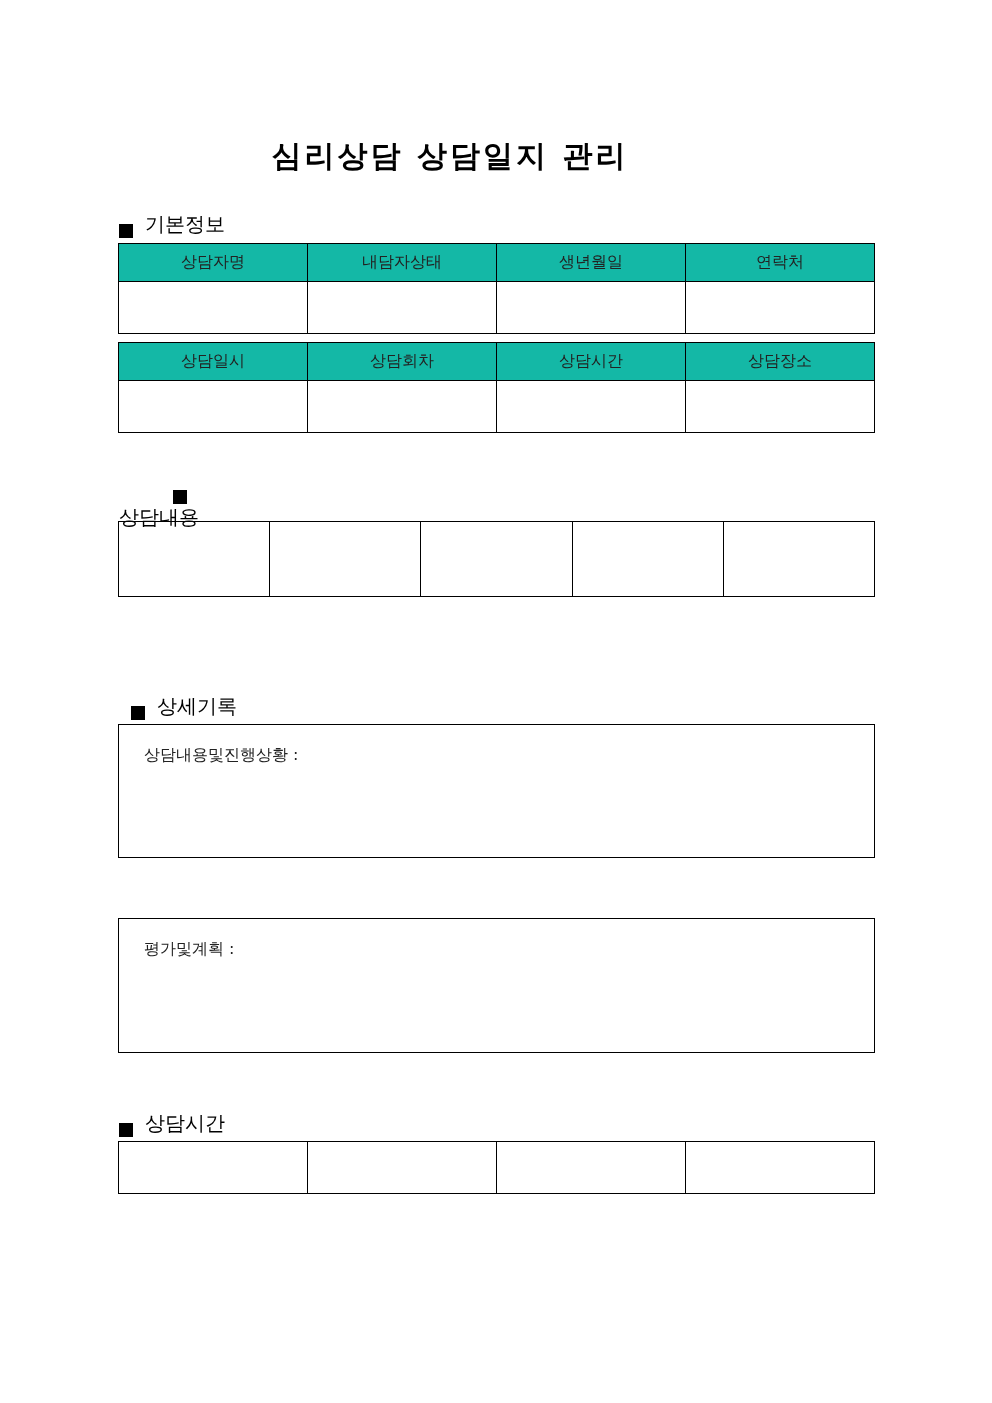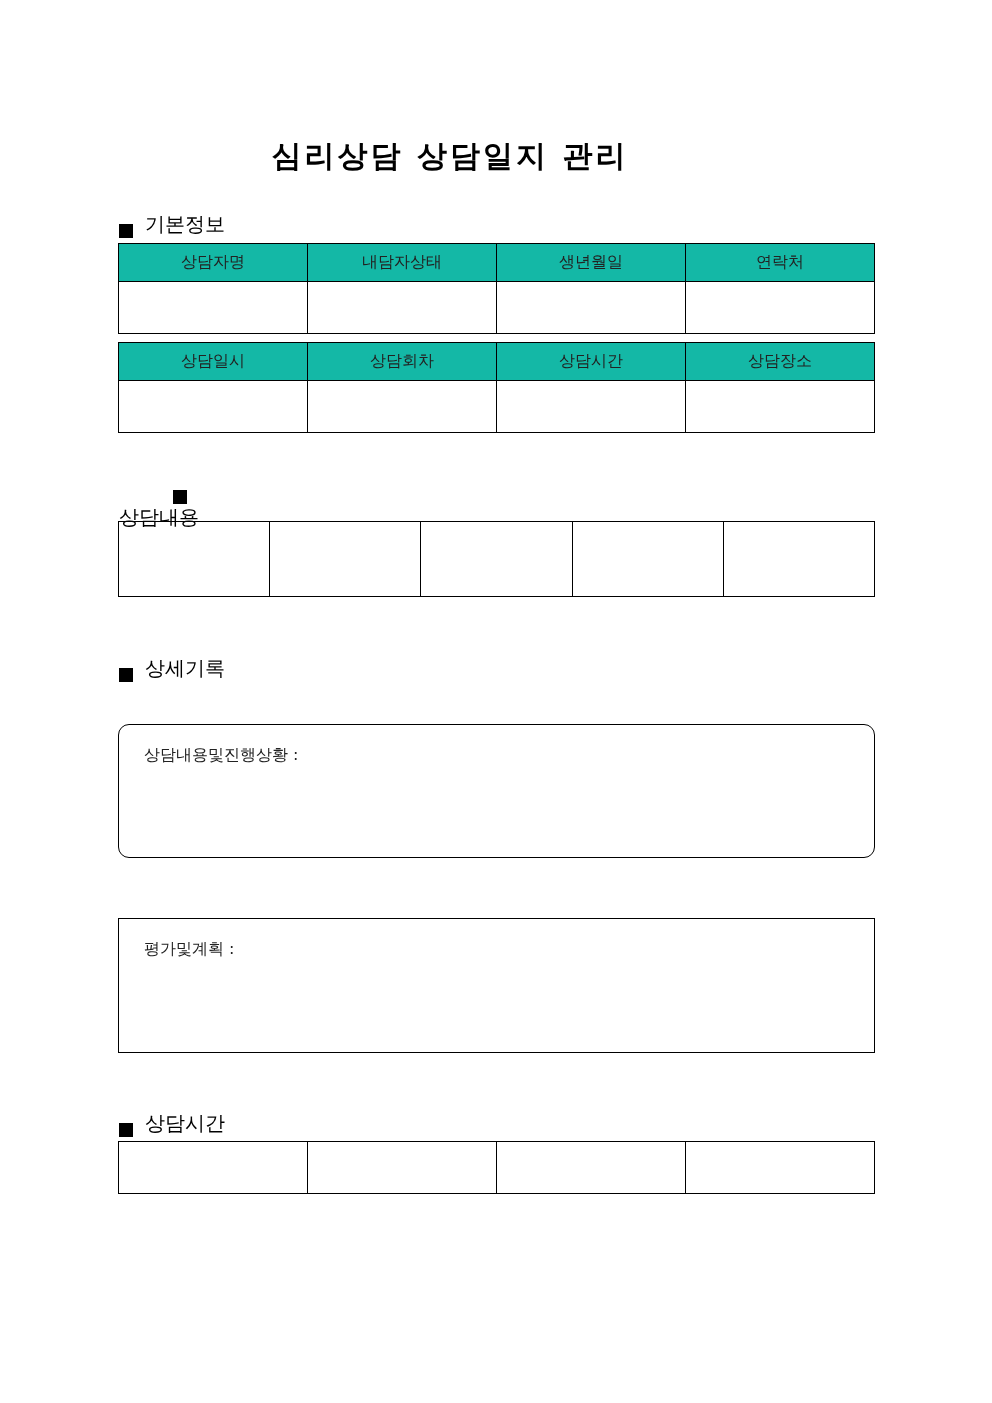--- a/index.html
+++ b/index.html
@@ -80,25 +80,25 @@
   <tr>
     <td style="height:74px;"></td>
     <td></td>
     <td></td>
     <td></td>
     <td></td>
   </tr>
 </tbody>
   </table>
 
-<div class="section-head" style="top:655px;">
+<div class="section-head" style="top:693px;margin-left:12px;">
   <span class="sq"></span>
   <span>상세기록</span>
 </div>
-<div class="box" style="top:724px; height:132px;border-radius:11px;">
+<div class="box" style="top:724px; height:132px;">
   <span class="box-label">상담내용및진행상황 :</span>
 </div>
 <div class="box" style="top:918px; height:133px;">
   <span class="box-label">평가및계획 :</span>
 </div>
 
 <div class="section-head" style="top:1110px;">
   <span class="sq"></span>
   <span>상담시간</span>
 </div>

